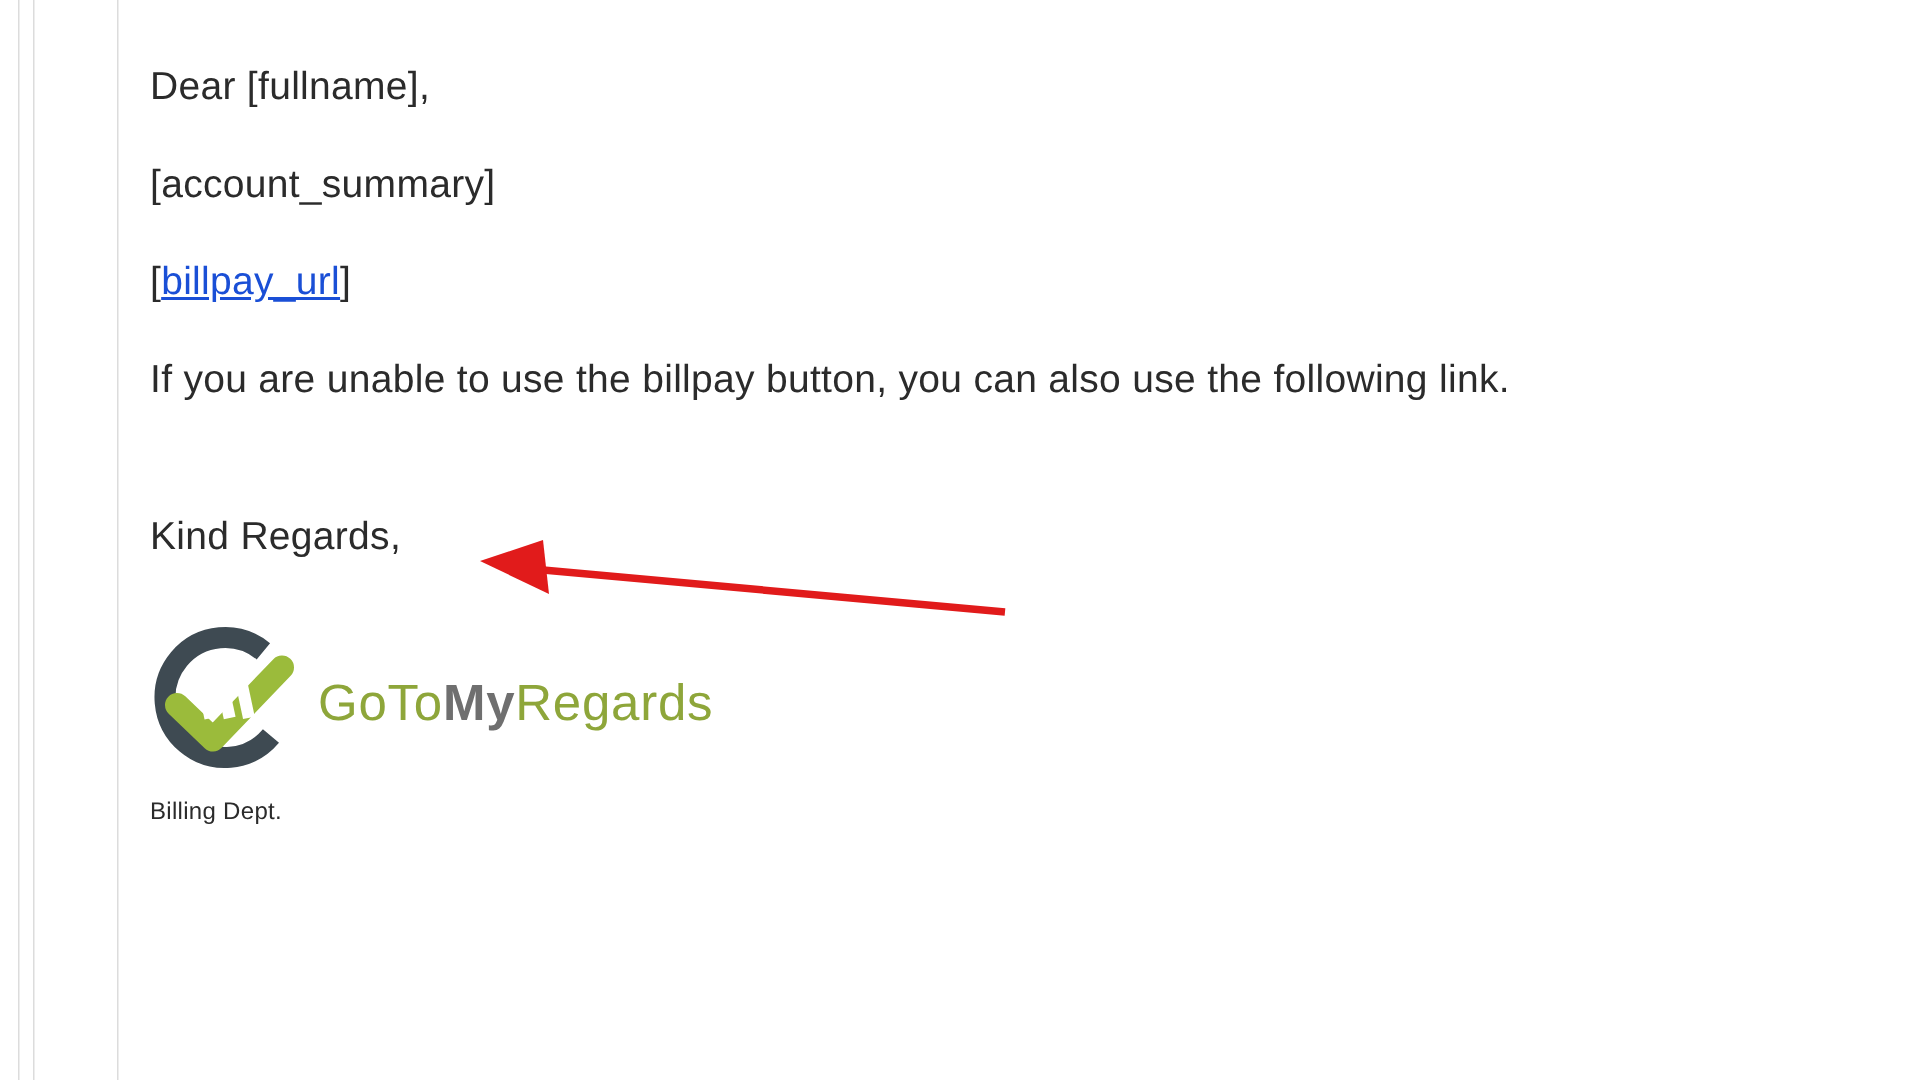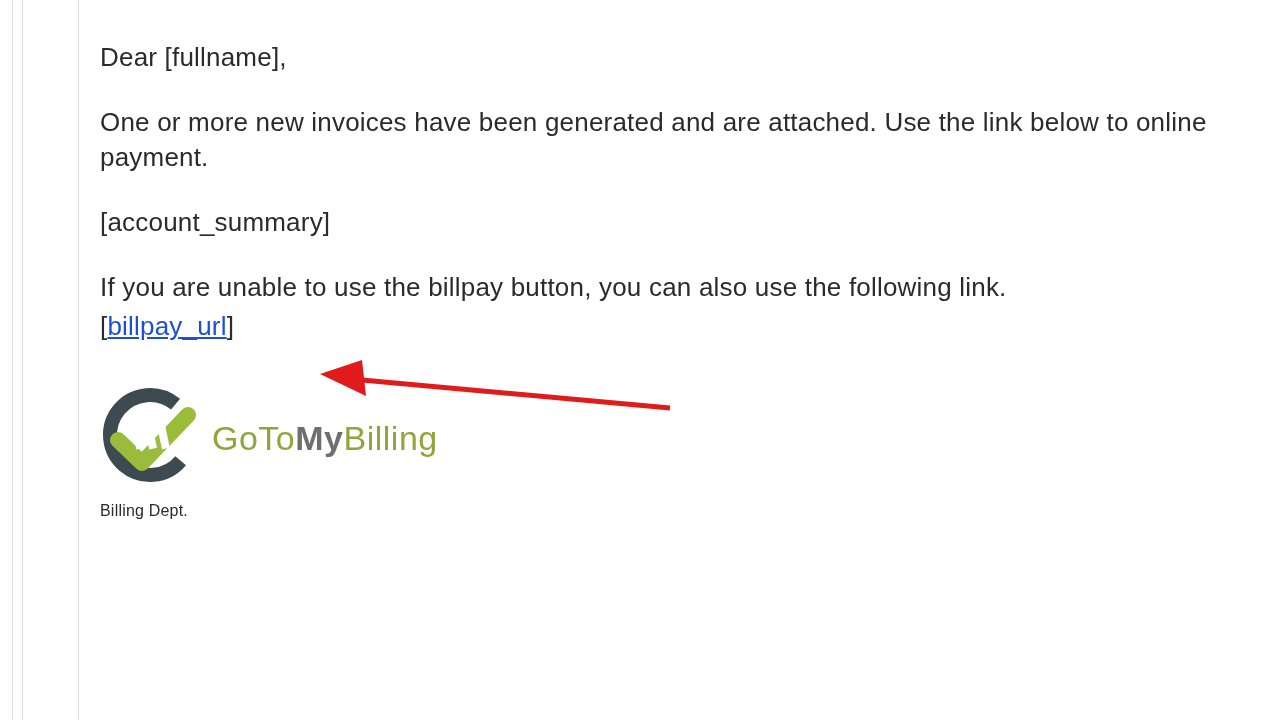--- a/index.html
+++ b/index.html
@@ -29,47 +29,47 @@
 <div class="left-rulers">
   <div class="v v1"></div>
     <div class="v v2"></div>
     <div class="v v3"></div>
 </div>
 
 <div class="content">
 
   <p class="para">Dear [fullname],</p>
 
-  <p class="para">One or more new invoices have been generated and are attached.  Use the link below to online payment.</p>
 
   <p class="para">[account_summary]</p>
 
-
-  <p class="para" style="margin-bottom:4px">If you are unable to use the billpay button, you can also use the following link.</p>
 
   <p class="para">
     <span>[</span><a href="#" class="link">billpay_url</a><span>]</span>
   </p>
 
+  <p class="para" style="margin-bottom:4px">If you are unable to use the billpay button, you can also use the following link.</p>
+
+  <p class="para" style="margin-top:70px">Kind Regards,</p>
 
   <div class="logo">
     <span>
       <svg width="100" height="100" viewBox="0 0 100 100">
 
         <circle cx="50" cy="50" r="40" fill="none" stroke="#3e4a52" stroke-width="14" stroke-dasharray="188 70" transform="rotate(40 50 50)"></circle>
 
         <path d="M18 55 L42 78 L88 30" fill="none" stroke="#9bbb3b" stroke-width="16" stroke-linecap="round" stroke-linejoin="round"></path>
 
         <rect x="34" y="42" width="8" height="22" fill="#ffffff" transform="rotate(-12 38 53)"></rect>
         <rect x="46" y="34" width="8" height="30" fill="#ffffff" transform="rotate(-12 50 49)"></rect>
         <rect x="58" y="26" width="8" height="38" fill="#ffffff" transform="rotate(-12 62 45)"></rect>
       </svg>
     </span>
     <span class="logo-text">
-      <span class="g1">GoTo</span><span class="g2">My</span><span class="g1">Billing</span>
+      <span class="g1">GoTo</span><span class="g2">My</span><span class="g1">Regards</span>
     </span>
   </div>
 
   <div class="billing">Billing Dept.</div>
 </div>
 
 <svg class="arrow-wrap" style="left:270px;top:350px" width="420" height="80" viewBox="0 0 420 80">
   <line x1="400" y1="58" x2="70" y2="28" stroke="#e11b1b" stroke-width="5"></line>
   <polygon points="50,24 92,10 96,46" fill="#e11b1b"></polygon>
 </svg>

